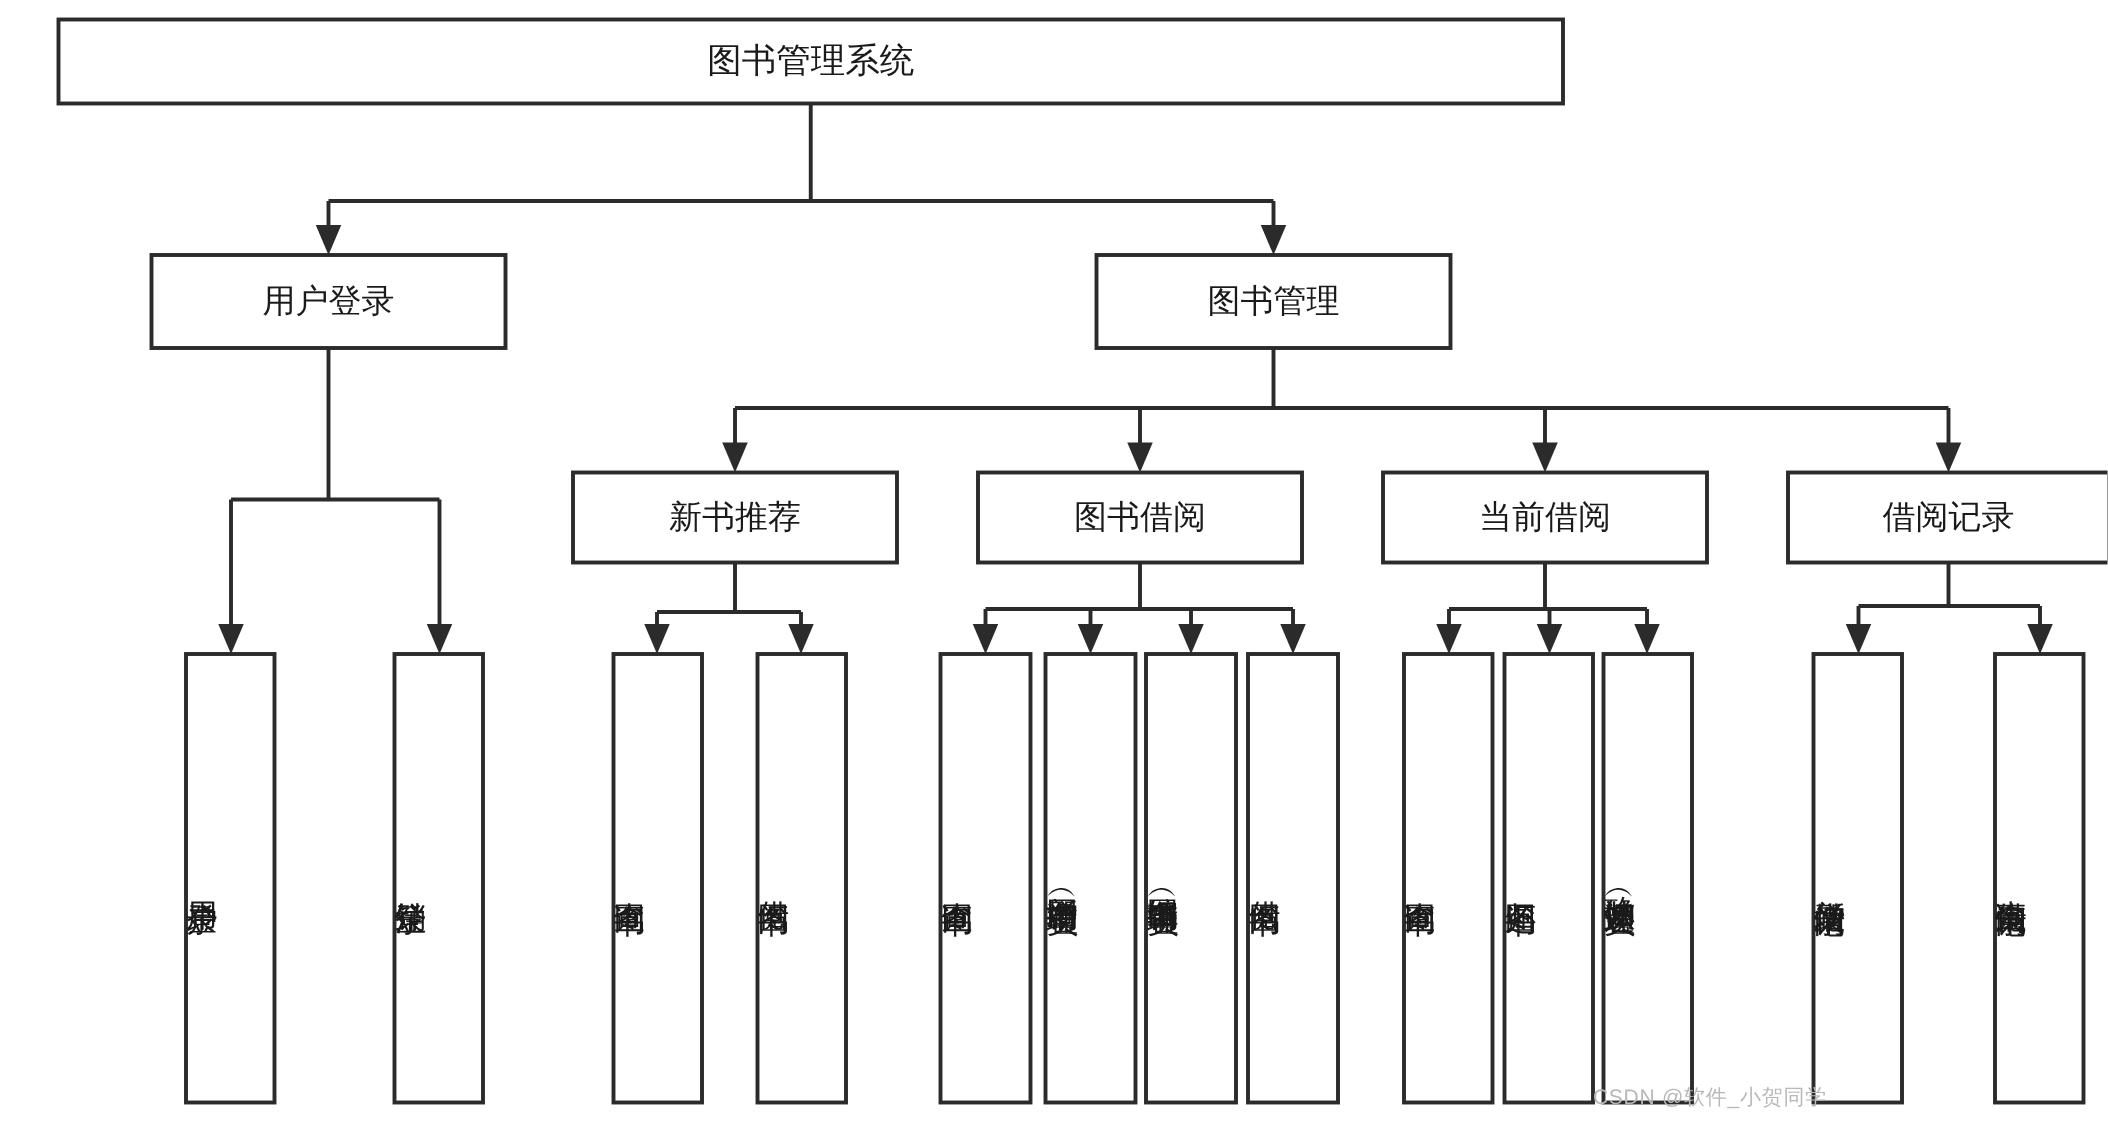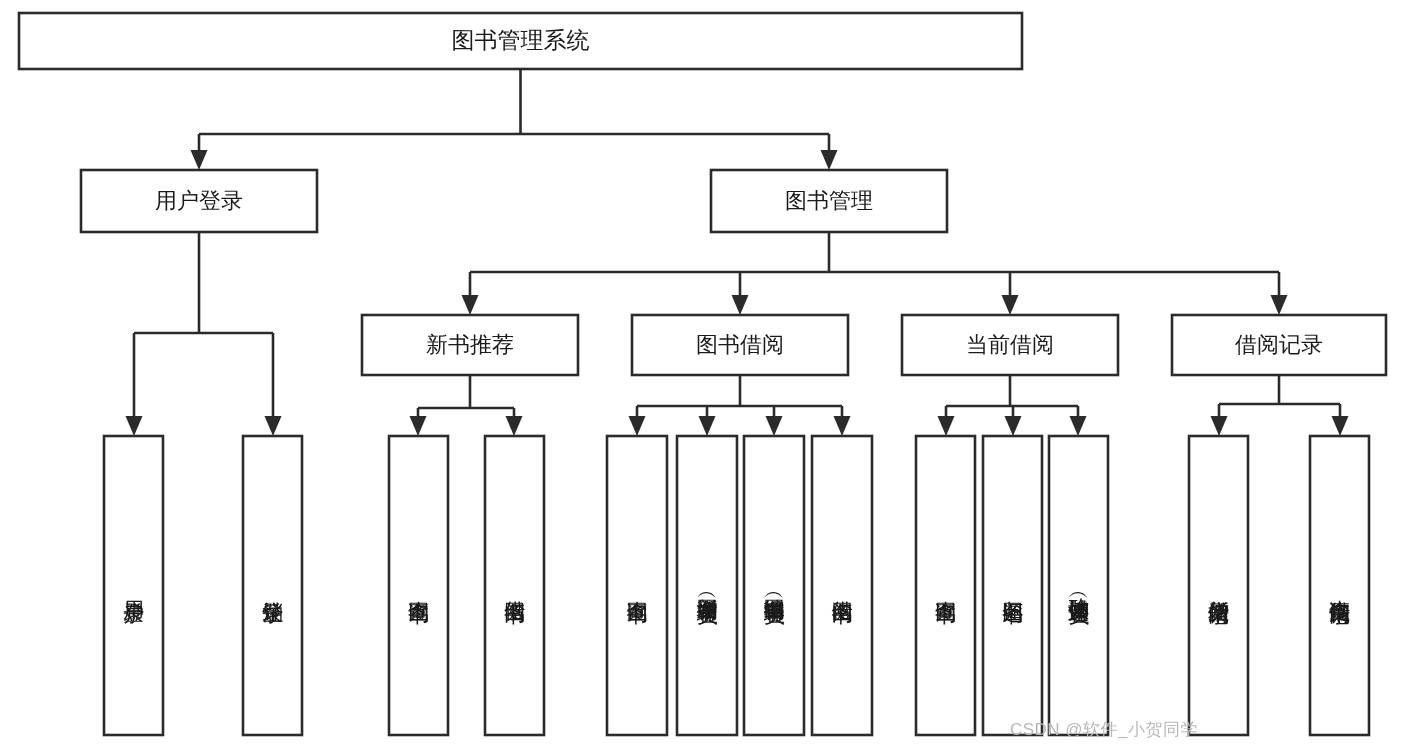--- a/index.html
+++ b/index.html
@@ -11,20 +11,21 @@
     width: 1405px;
     height: 747px;
     font-family: "Liberation Sans", "DejaVu Sans", sans-serif;
     overflow: hidden;
     position: relative;
   }
   #diagram-root {
     position: relative;
     width: 1208px;
     height: 747px;
+    padding-left: 20px;
   }
   svg#flow {
     display: block;
     width: 1405px;
     height: 747px;
   }
   .node-box {
     fill: #ffffff;
     stroke: #2b2b2b;
     stroke-width: 2.6;
@@ -65,21 +66,21 @@
   }
   .arrow-head {
     fill: #2b2b2b;
     stroke: none;
   }
   #watermark {
     position: absolute;
     right: 10px;
     bottom: 6px;
     font-family: "Liberation Sans", "DejaVu Sans", sans-serif;
-    font-size: 17px;
+    font-size: 14px;
     color: #b8b8b8;
     letter-spacing: 0.5px;
     user-select: none;
     white-space: nowrap;
   }
 </style>
 </head>
 <body>
 
 <div id="diagram-root">

